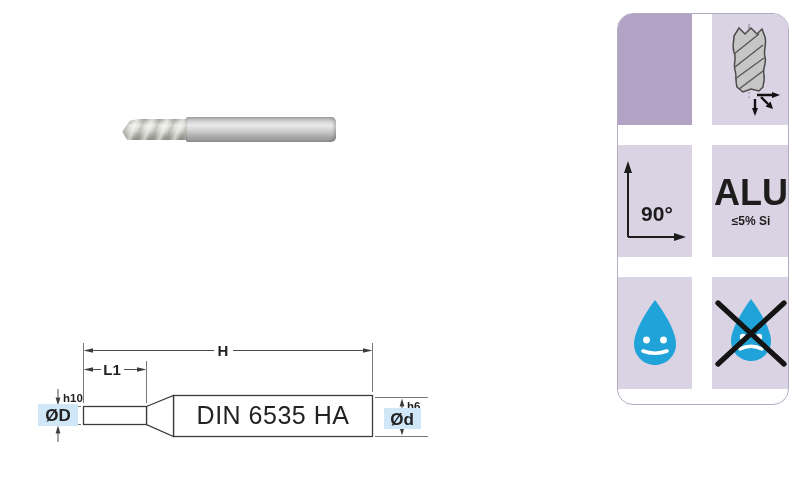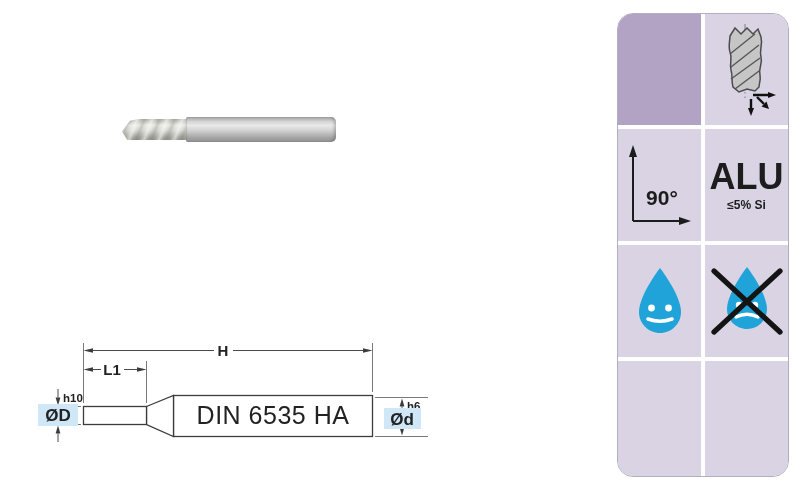--- a/index.html
+++ b/index.html
@@ -27,24 +27,24 @@
   .drawing .dim{stroke:#4a4a4a;stroke-width:1;fill:none;}
   .drawing .ext{stroke:#6a6a6a;stroke-width:.9;fill:none;}
   .drawing .ah{fill:#3c3c3c;stroke:none;}
   .drawing text{fill:#222;}
   .dim-label{font-size:15px;font-weight:600;}
   .tol-label{font-size:11.5px;font-weight:700;}
   .dia-label{font-size:17px;font-weight:700;}
   .din-label{font-size:25px;font-weight:400;letter-spacing:.5px;}
 
   
-  .panel{position:absolute;left:617px;top:13px;width:172px;height:464px;
+  .panel{position:absolute;left:617px;top:13px;width:172px;height:392px;
     box-sizing:border-box;border:1px solid #b3aebf;border-radius:16px;overflow:hidden;
     background:#ffffff;display:grid;grid-template-columns:1fr 1fr;
-    grid-template-rows:111px 112px 112px auto;gap:4px;}
+    grid-template-rows:111px 112px 112px auto;gap:20px;}
   .cell{display:flex;flex-direction:column;align-items:center;justify-content:center;}
   .alu-title{font-size:36px;font-weight:700;color:#1d1d1d;line-height:1.05;}
   .alu-sub{font-size:12px;font-weight:700;color:#1d1d1d;margin-top:3px;}
 </style>
 </head>
 <body>
 
 <div class="stage">
 
   <div class="tool">

